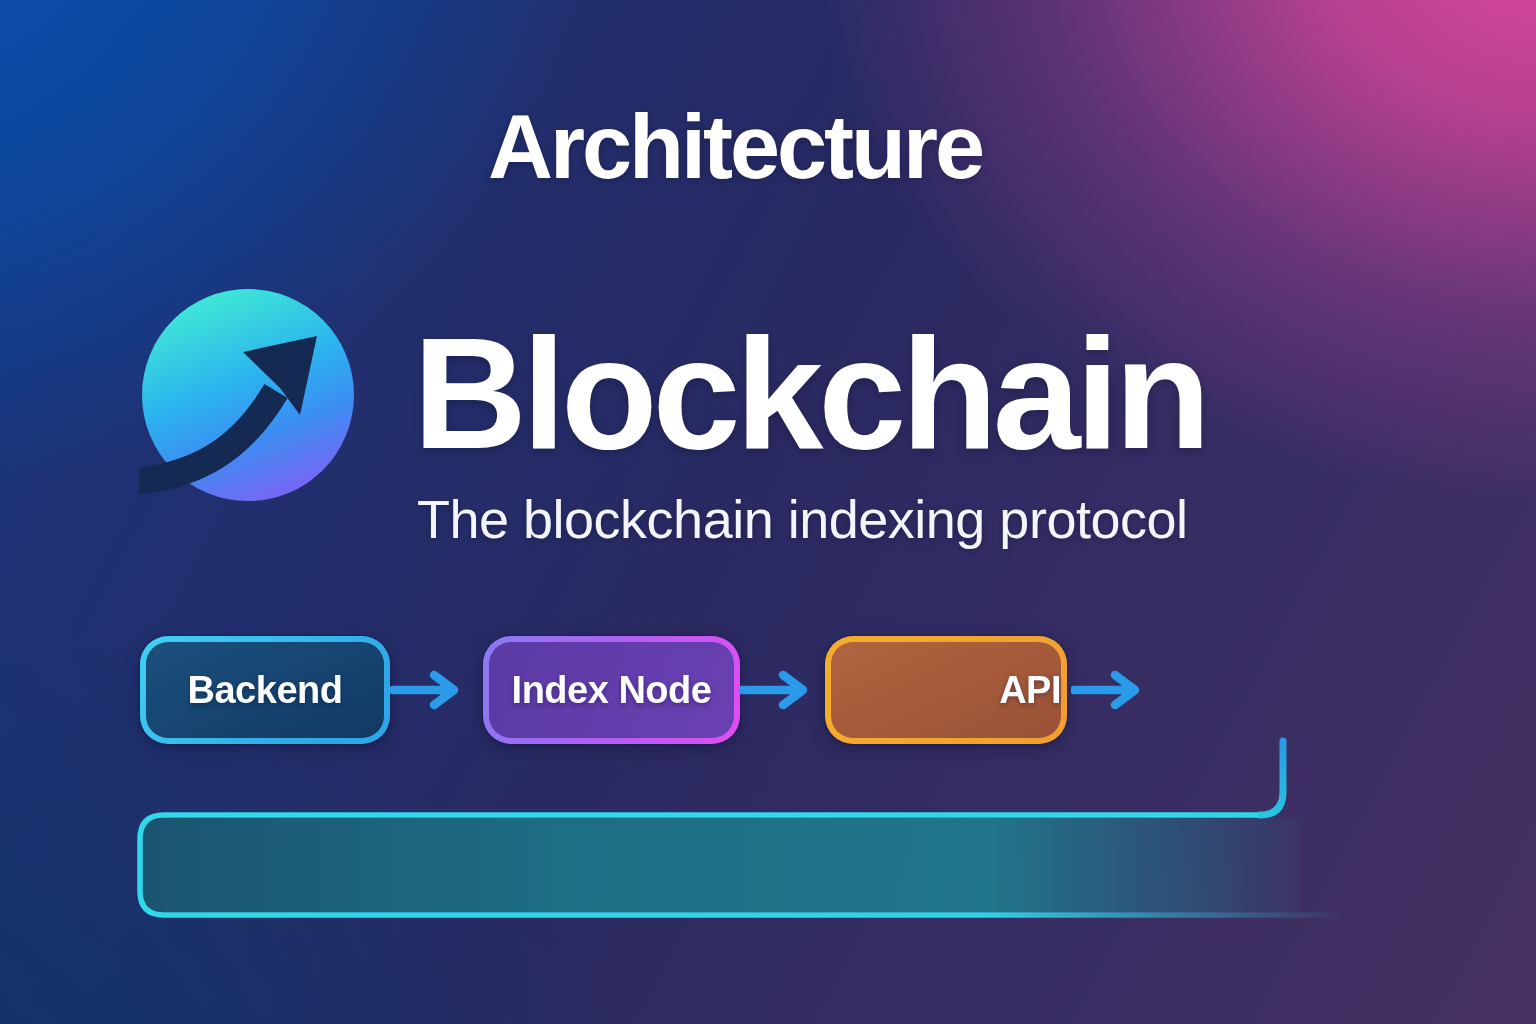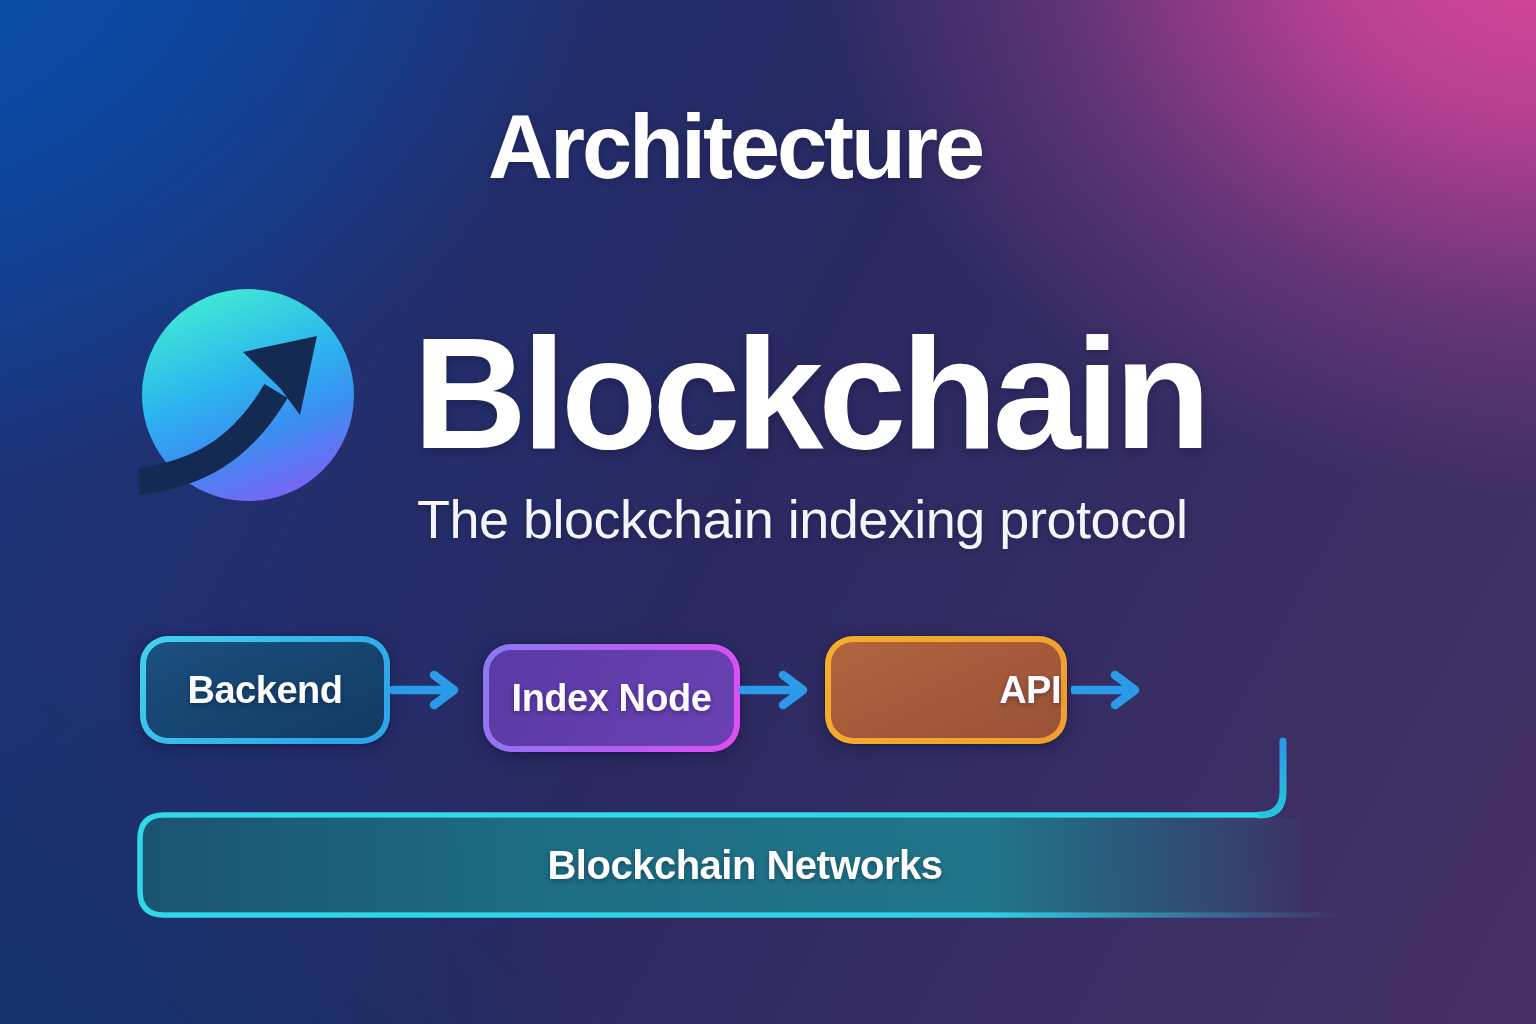--- a/index.html
+++ b/index.html
@@ -89,21 +89,20 @@
 
   .node-backend {
     left: 140px; width: 250px;
     background: linear-gradient(155deg, #1b507e 0%, #123a63 100%) padding-box,
                 linear-gradient(135deg, #41d2f2 0%, #2fa6e8 80%) border-box;
   }
   .node-index {
     left: 483px; width: 257px;
     background: linear-gradient(115deg, #5a3aa4 0%, #6a41b2 100%) padding-box,
                 linear-gradient(105deg, #8a7af2 0%, #b55ef2 55%, #e24df2 100%) border-box;
-    margin-top: 8px;
   }
   .node-api {
     left: 825px; width: 242px;
     background: linear-gradient(155deg, #b0653f 0%, #9a5136 100%) padding-box,
                 linear-gradient(125deg, #f6ae2c 0%, #f09e30 100%) border-box;
     justify-content: flex-end;
   }
   .node-client {
     left: 1165px; width: 238px;
     background: linear-gradient(155deg, #27879b 0%, #1c687d 100%) padding-box,
@@ -208,15 +207,14 @@
       <span>API</span>
     </div>
 
     <svg class="flow-arrow arrow-3" viewBox="0 0 84 44" aria-hidden="true">
       <path d="M3 22 H56 M44 7 L64 22 L44 37" fill="none" stroke="#2b9ae9" stroke-width="8.5" stroke-linecap="round" stroke-linejoin="round"></path>
     </svg>
 
 
   </div>
 
-  <div class="net-label">Blockchain Networks</div>
 
 </div>
 
 </body></html>

